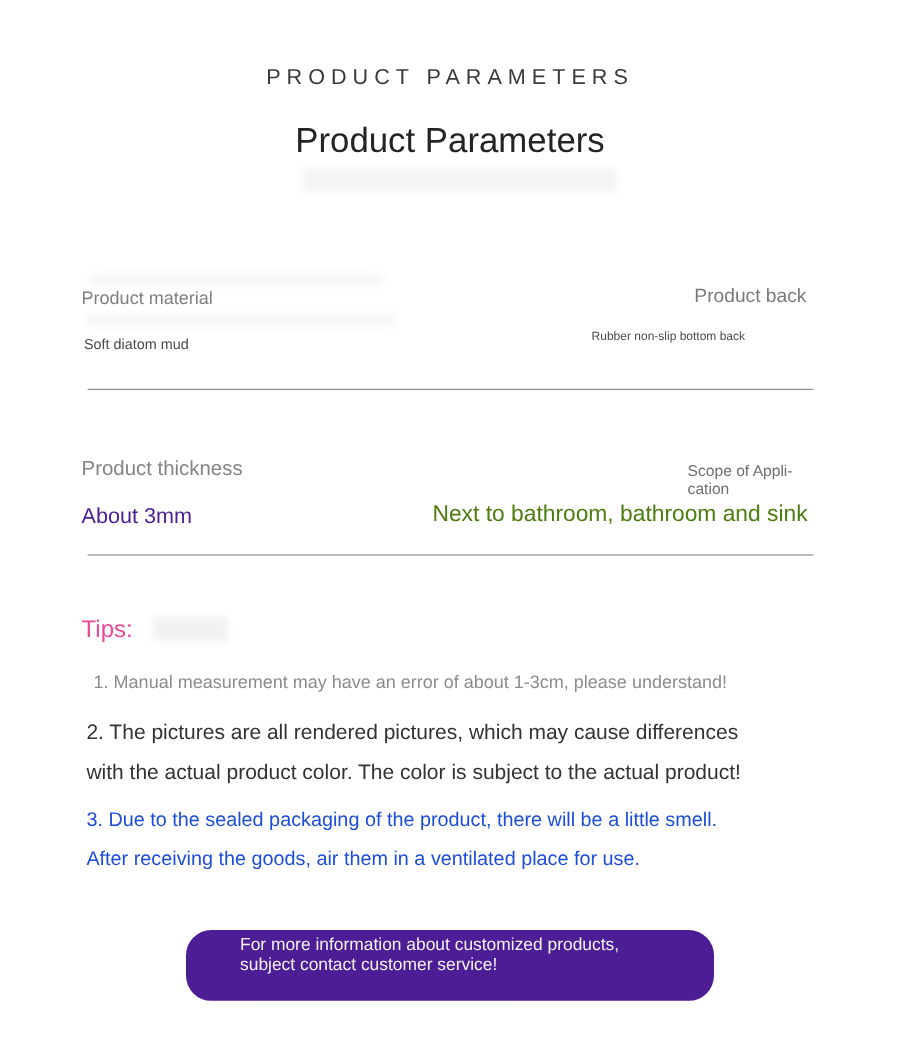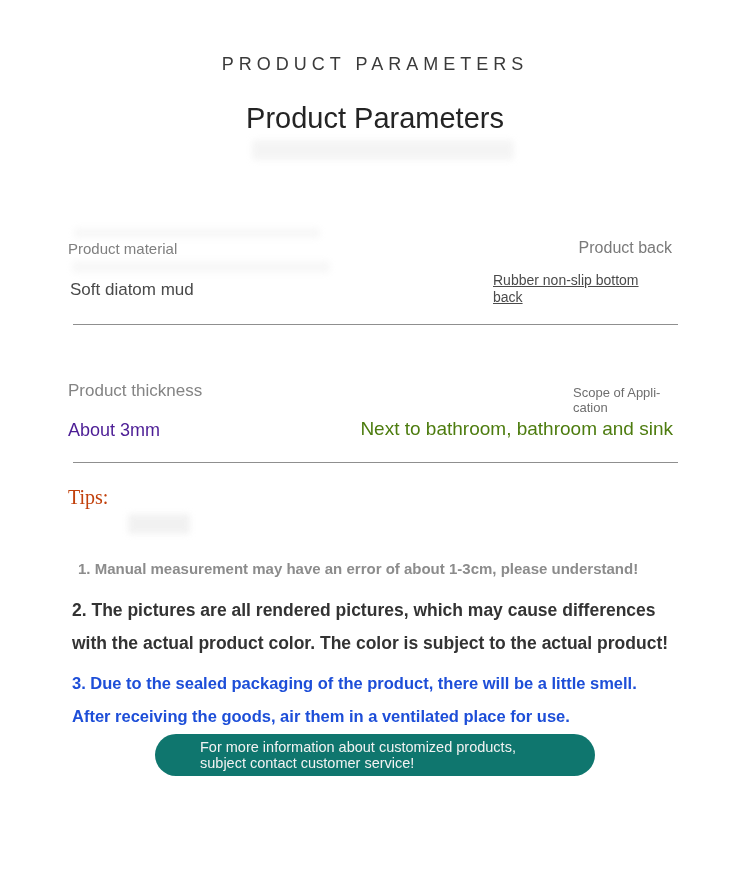--- a/index.html
+++ b/index.html
@@ -38,45 +38,45 @@
     border-radius: 3px;
   }
   .ghost-title      { top: 140px; left: 252px; width: 262px; height: 20px; }
   .ghost-row1-left  { top: 228px; left: 74px;  width: 246px; height: 10px; opacity: .4; }
   .ghost-row1-mid   { top: 261px; left: 72px;  width: 258px; height: 12px; opacity: .4; }
   .ghost-tips       { top: 514px; left: 128px; width: 62px;  height: 20px; opacity: .7; }
 
   
   .param-label-left-1  { top: 240px; left: 68px;  font-size: 15px; color: #7f7f7f; }
   .param-label-right-1 { top: 239px; right: 78px; font-size: 16px; color: #7a7a7a; text-align: center; }
-  .param-value-left-1  { top: 280px; left: 70px;  font-size: 17px; color: #4a4a4a; }
-  .param-value-right-1 { top: 272px; left: 493px; width: 178px; font-size: 14px; line-height: 17px; color: #4a4a4a; text-decoration: underline; }
+  .param-value-left-1  { top: 280px; left: 70px;  font-size: 12px; color: #4a4a4a; }
+  .param-value-right-1 { top: 272px; left: 493px; width: 178px; font-size: 10px; line-height: 17px; color: #4a4a4a; }
 
   .divider { left: 73px; width: 605px; height: 0; border-top: 1px solid #8f8f8f; }
   .divider-1 { top: 324px; }
   .divider-2 { top: 462px; }
 
   .param-label-left-2  { top: 381px; left: 68px;  font-size: 17px; color: #848484; }
   .param-label-right-2 { top: 373px; left: 573px; width: 102px; font-size: 13px; line-height: 15px; color: #6e6e6e; margin-top: 12px; }
   .param-value-left-2  { top: 420px; left: 68px;  font-size: 18px; color: #4c1d95; }
   .param-value-right-2 { top: 418px; right: 77px; font-size: 19px; color: #4d7c0f; text-align: right; }
 
   
-  .tips-heading { top: 486px; left: 68px; font-size: 20px; color: #c2410c; font-family: Liberation Serif, serif; }
+  .tips-heading { top: 514px; left: 68px; font-size: 20px; color: #ec4899; }
   .tip-1 { top: 560px; left: 78px; font-size: 15px; color: #8c8c8c; }
-  .tip-line { white-space: nowrap; font-weight: bold; }
+  .tip-line { white-space: nowrap; }
   .tip-2 { top: 594px; left: 72px; font-size: 17.5px; line-height: 33px; color: #333333; }
   .tip-3 { top: 667px; left: 72px; font-size: 16.5px; line-height: 33px; color: #1d4ed8; }
 
   
   .footer-pill {
-    top: 734px; left: 155px;
-    width: 440px; height: 42px;
+    top: 775px; left: 155px;
+    width: 440px; height: 59px;
     border-radius: 21px;
-    background: #0f766e;
+    background: #4c1d95;
     box-sizing: border-box;
     padding: 5px 20px 0 45px;
   }
   .footer-pill .pill-line {
     font-size: 14.5px;
     line-height: 16px;
     color: #f2f2f2;
     white-space: nowrap;
   }
 </style>

